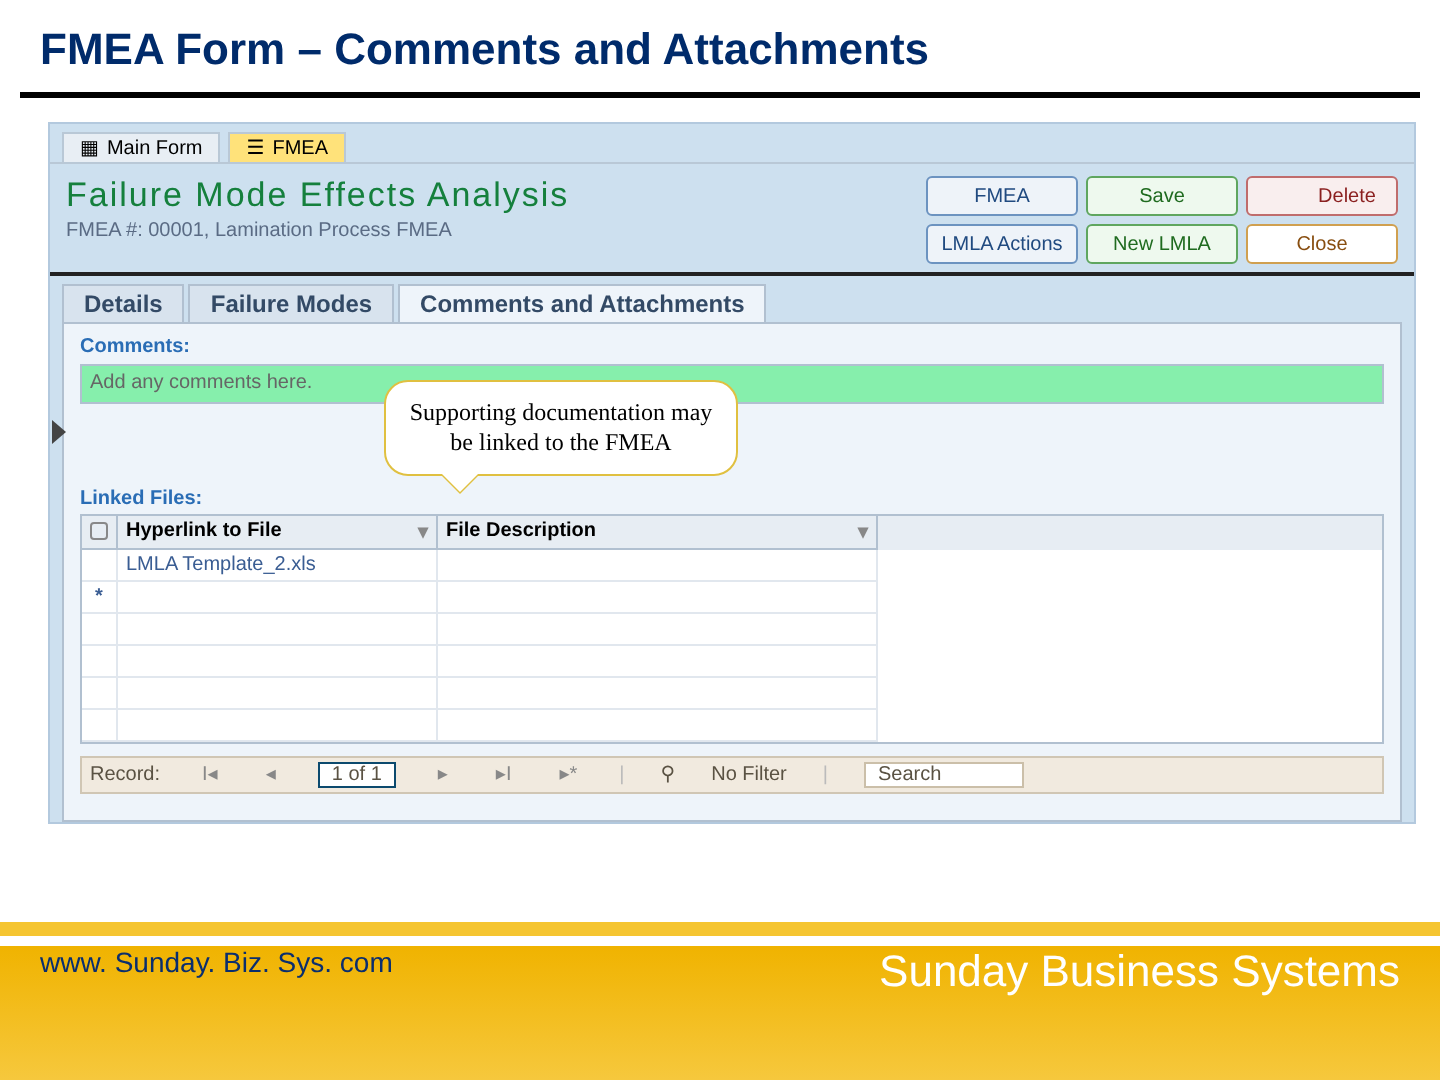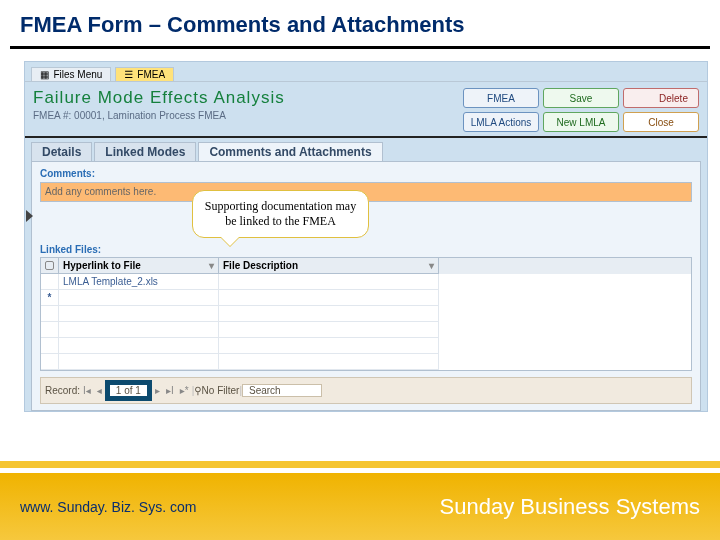--- a/index.html
+++ b/index.html
@@ -21,58 +21,58 @@
   .btn.blue { border-color: #6c93c0; background: #eef3f9; color: #204a80; }
   .btn.green { border-color: #5fa65f; background: #eef9ee; color: #1f6b1f; }
   .btn.red { border-color: #c06c6c; background: #f9eeee; color: #8a1f1f; padding-left: 25px; }
   .btn.orange { border-color: #d0a050; background: #ffffff; color: #884e10; text-align: center; }
   .black-rule { height: 2px; background: #222; margin: 2px 0 0; }
   .subtabs { display: flex; gap: 2px; padding-left: 6px; margin-top: 4px; }
   .subtab { font-size: 12px; font-weight: bold; color: #334a66; background: #d8e3ee; border: 1px solid #b1c0d0; border-bottom: none; padding: 2px 10px; cursor: pointer; }
   .subtab.active { background: #eef4fa; }
   .panel { background: #eef4fa; border: 1px solid #b1c0d0; margin: 0 6px 0; padding: 6px 8px; position: relative; min-height: 250px; }
   .lbl-link { font-size: 10px; font-weight: bold; color: #2a6db5; display: block; margin-bottom: 2px; }
-  .comment-box { width: 100%; height: 20px; background: #fdba74; border: 1px solid #b1c0d0; font-size: 10px; padding: 2px 4px; color: #666; }
+  .comment-box { width: 100%; height: 20px; background: #86efac; border: 1px solid #b1c0d0; font-size: 10px; padding: 2px 4px; color: #666; }
   .callout { position: absolute; top: 28px; left: 160px; width: 177px; background: #fff; border: 1px solid #e0c040; border-radius: 12px; padding: 8px 10px; font-family: "Times New Roman", serif; font-size: 12px; text-align: center; z-index: 5; box-shadow: 0 0 0 rgba(0,0,0,0); }
   .callout::after { content: ""; position: absolute; left: 28px; bottom: -18px; width: 0; height: 0; border: 9px solid transparent; border-top-color: #fff; filter: drop-shadow(0 1px 0 #e0c040); }
   .linked-lbl { margin-top: 42px; }
   .grid { border: 1px solid #b1c0d0; background: #fff; font-size: 10px; }
   .grid .hdr { display: flex; background: #e7edf3; }
   .grid .hdr .cell { border-right: 1px solid #b1c0d0; border-bottom: 1px solid #b1c0d0; padding: 2px 4px; font-weight: bold; }
   .grid .row { display: flex; }
   .grid .row .cell { border-right: 1px solid #e1e7ee; border-bottom: 1px solid #e1e7ee; padding: 2px 4px; min-height: 16px; color: #3a5d93; }
   .c-sel { width: 18px; text-align: center; color: #888; }
   .c-a { width: 160px; }
   .c-b { width: 220px; }
   .drop { float: right; color: #888; }
   .attach-ico { display: inline-block; width: 9px; height: 9px; border: 1px solid #888; border-radius: 2px; position: relative; top: 1px; }
   .new-row { color: #888; font-weight: bold; }
-  .navbar { margin-top: 6px; background: #f1eadf; border: 1px solid #d0c6b4; font-size: 10px; padding: 2px 4px; display: flex; align-items: center; gap: 0; color: #5a5243; }
+  .navbar { margin-top: 6px; background: #f1eadf; border: 1px solid #d0c6b4; font-size: 10px; padding: 2px 4px; display: flex; align-items: center; gap: 18px; color: #5a5243; }
   .nav-ctrl { padding: 0 3px; color: #888; cursor: pointer; }
-  .nav-box { background: #fff; border: 5px solid #0c4a6e; padding: 0 6px; }
+  .nav-box { background: #fff; border: 1px solid #0c4a6e; padding: 0 6px; }
   .nav-sep { color: #bbb; }
   .nav-search { background: #fff; border: 1px solid #cbbfa9; padding: 0 6px; width: 80px; display: inline-block; }
   .side-arrow { position: absolute; left: 26px; top: 210px; width: 0; height: 0; border-top: 6px solid transparent; border-bottom: 6px solid transparent; border-left: 7px solid #444; }
-  .footer-band { position: absolute; left: 0; right: 0; bottom: 0; height: 72px; background: linear-gradient(#f0b300, #f6c83d); border-top: 5px solid #fff; display: flex; align-items: center; justify-content: space-between; padding: 0 20px; }
+  .footer-band { position: absolute; left: 0; right: 0; bottom: 0; height: 72px; background: linear-gradient(#f0b300, #f6c83d); border-top: 5px solid #fff; display: flex; justify-content: space-between; padding: 0 20px; }
   .footer-band::before { content: ""; position: absolute; top: -12px; left: 0; right: 0; height: 7px; background: #f5c531; }
   .foot-url { font-size: 14px; color: #0a2e6e; }
   .foot-brand { font-size: 22px; color: #fff; }
 </style>
 </head>
 <body>
 
 <div class="slide-title">FMEA Form – Comments and Attachments</div>
 <div class="title-rule"></div>
 
 <div class="app-window">
   <div class="app-window-inner">
     <div class="tab-ribbon">
       <div class="rib-tab">
         <span>▦</span>
-        <span>Files Menu</span>
+        <span>Main Form</span>
       </div>
       <div class="rib-tab active">
         <span>☰</span>
         <span>FMEA</span>
       </div>
     </div>
 
     <div class="form-body">
       <div class="form-header">
         <div class="fh-left">
@@ -85,21 +85,21 @@
           <div class="btn red">Delete</div>
           <div class="btn blue">LMLA Actions</div>
           <div class="btn green">New LMLA</div>
           <div class="btn orange">Close</div>
         </div>
       </div>
       <div class="black-rule"></div>
 
       <div class="subtabs">
         <div class="subtab">Details</div>
-        <div class="subtab">Linked Modes</div>
+        <div class="subtab">Failure Modes</div>
         <div class="subtab active">Comments and Attachments</div>
       </div>
 
       <div class="panel">
         <span class="lbl-link">Comments:</span>
         <input class="comment-box" value="Add any comments here." style="">
 
         <div class="callout">
           <span>Supporting documentation may be linked to the FMEA</span>
         </div>

